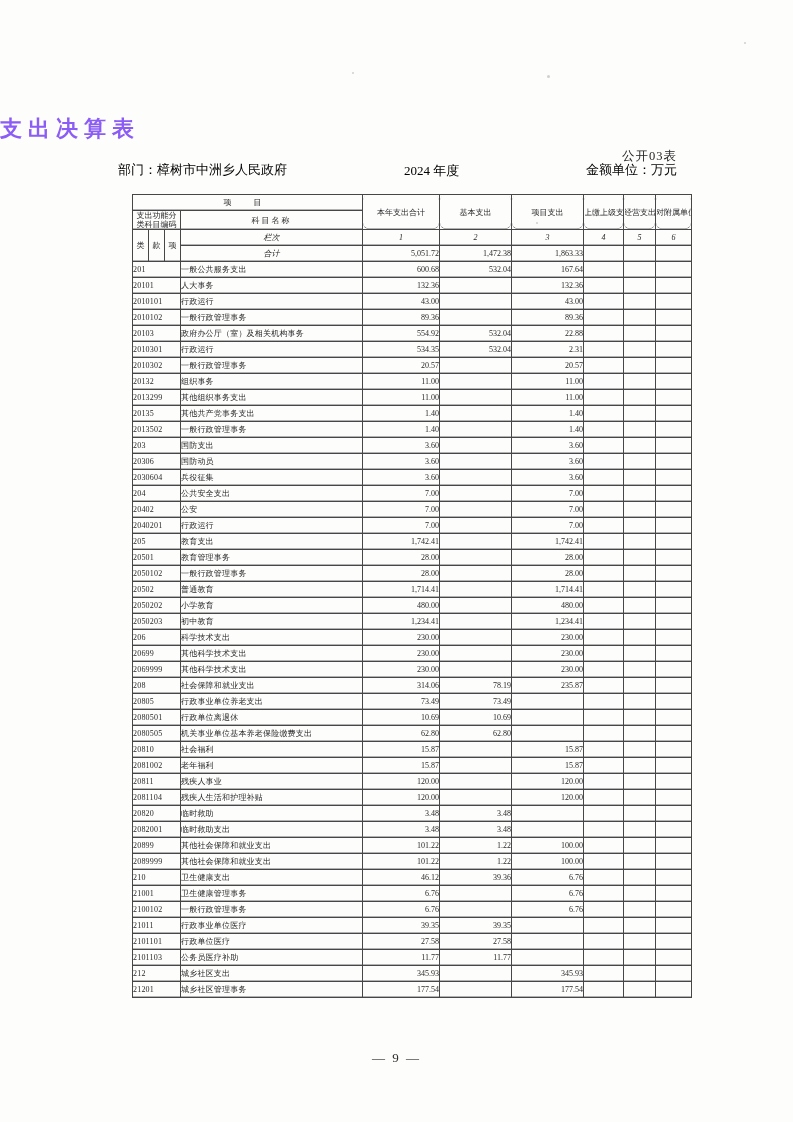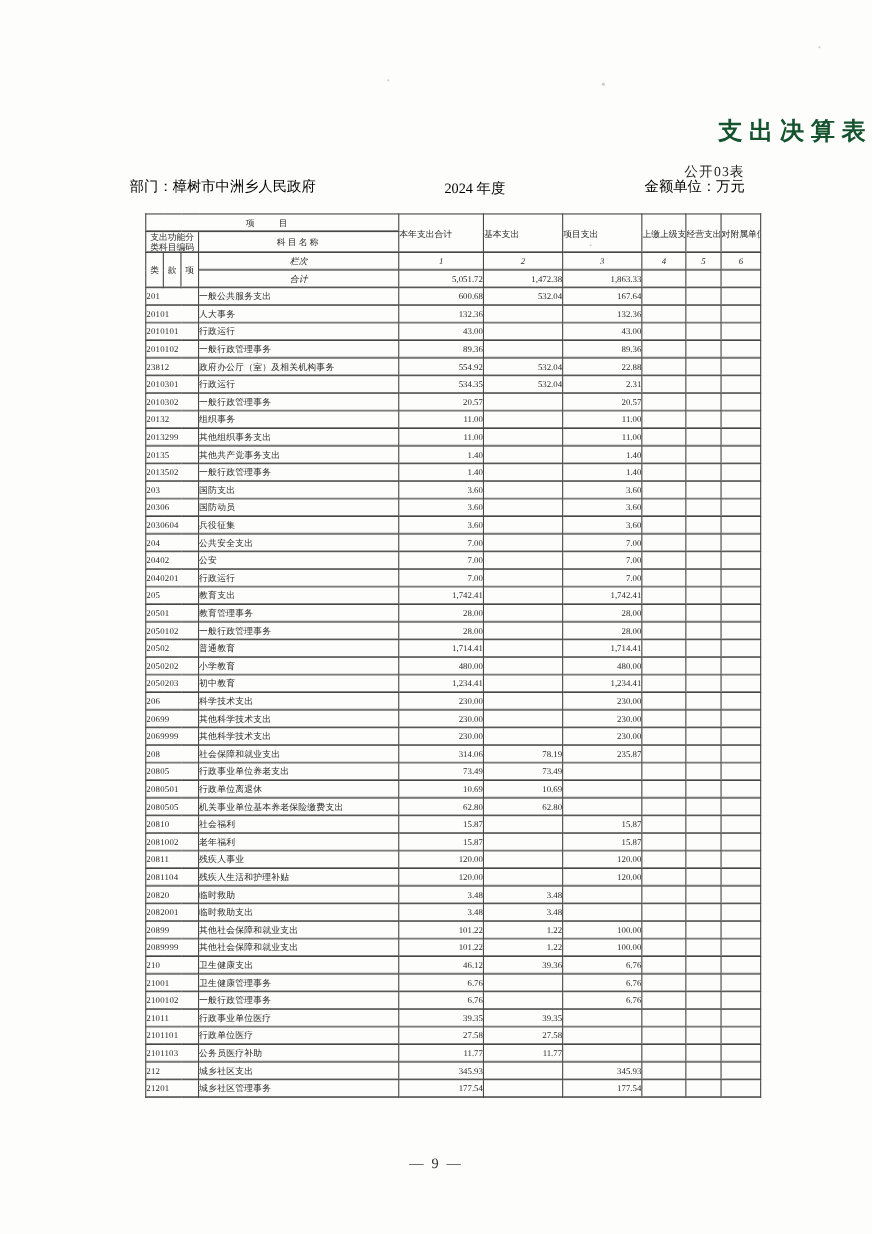--- a/index.html
+++ b/index.html
@@ -4,23 +4,23 @@
 <style>
   html,body{margin:0;padding:0;}
   body{
     width:793px;height:1122px;position:relative;
     background:#fdfdfc;color:#2b2b2b;
     font-family:"Liberation Serif","DejaVu Serif",serif;
     overflow:hidden;
   }
   .speck{position:absolute;background:#9a9a9a;border-radius:50%;opacity:.45;}
   #title{
-    position:absolute;top:104px;left:0;width:100%;
-    text-align:right;font-size:22px;font-weight:bold;
-    letter-spacing:6px;color:#14532d;
+    position:absolute;top:114px;left:0;width:100%;
+    text-align:left;font-size:22px;font-weight:bold;
+    letter-spacing:6px;color:#8b5cf6;
   }
   #tabletag{
     position:absolute;top:148px;left:0;width:677px;
     text-align:right;font-size:12.5px;color:#262626;letter-spacing:1px;
   }
   #metarow{position:absolute;top:161px;left:118px;width:559px;height:18px;font-size:13px;color:#000000;}
   #dept{position:absolute;left:0;top:0;font-weight:500;}
   #year{position:absolute;left:254px;top:1px;margin-left:32px;}
   #unit{position:absolute;right:0;top:0;}
   #decision-table{
@@ -32,21 +32,21 @@
   #decision-table td{
     border:1px solid #474747;
     box-shadow:0 -0.6px 0 #6a6a6a inset;
     padding:0;vertical-align:middle;
     font-size:8px;color:#282828;
     overflow:hidden;white-space:nowrap;
     height:15px;line-height:9px;
   }
   td.projhead{height:8px;font-size:7px;text-align:center;letter-spacing:10px;line-height:8px;}
   td.codehead{font-size:7px;text-align:center;line-height:9px;white-space:normal;height:36px;}
-  td.colhead{font-size:7px;text-align:left;white-space:normal;line-height:10px;}
+  td.colhead{font-size:7px;text-align:center;white-space:normal;line-height:10px;border-radius:6px;}
   td.colhead.tiny{font-size:6px;transform-origin:center;letter-spacing:0;}
   td.namehead{font-size:8px;text-align:center;letter-spacing:2px;}
   td.sub{font-size:7px;text-align:center;}
   td.center{text-align:center;font-style:italic;}
   td.code{font-size:6.8px;text-align:left;padding-left:2px;letter-spacing:.2px;}
   td.name{text-align:left;padding-left:5px;font-size:7.8px;letter-spacing:.2px;}
   td.num{text-align:right;padding-right:9px;font-size:7.6px;font-family:"Liberation Serif",serif;}
   #footer{
     position:absolute;top:1050px;left:0;width:100%;
     text-align:center;font-size:13px;color:#2e2e2e;letter-spacing:2px;
@@ -153,21 +153,21 @@
         <td colspan="3" class="code">2010102</td>
         <td class="name">一般行政管理事务</td>
         <td class="num">89.36</td>
         <td class="num"></td>
         <td class="num">89.36</td>
         <td class="num"></td>
         <td class="num"></td>
         <td class="num"></td>
       </tr>
       <tr>
-        <td colspan="3" class="code">23812</td>
+        <td colspan="3" class="code">20103</td>
         <td class="name">政府办公厅（室）及相关机构事务</td>
         <td class="num">554.92</td>
         <td class="num">532.04</td>
         <td class="num">22.88</td>
         <td class="num"></td>
         <td class="num"></td>
         <td class="num"></td>
       </tr>
       <tr>
         <td colspan="3" class="code">2010301</td>

